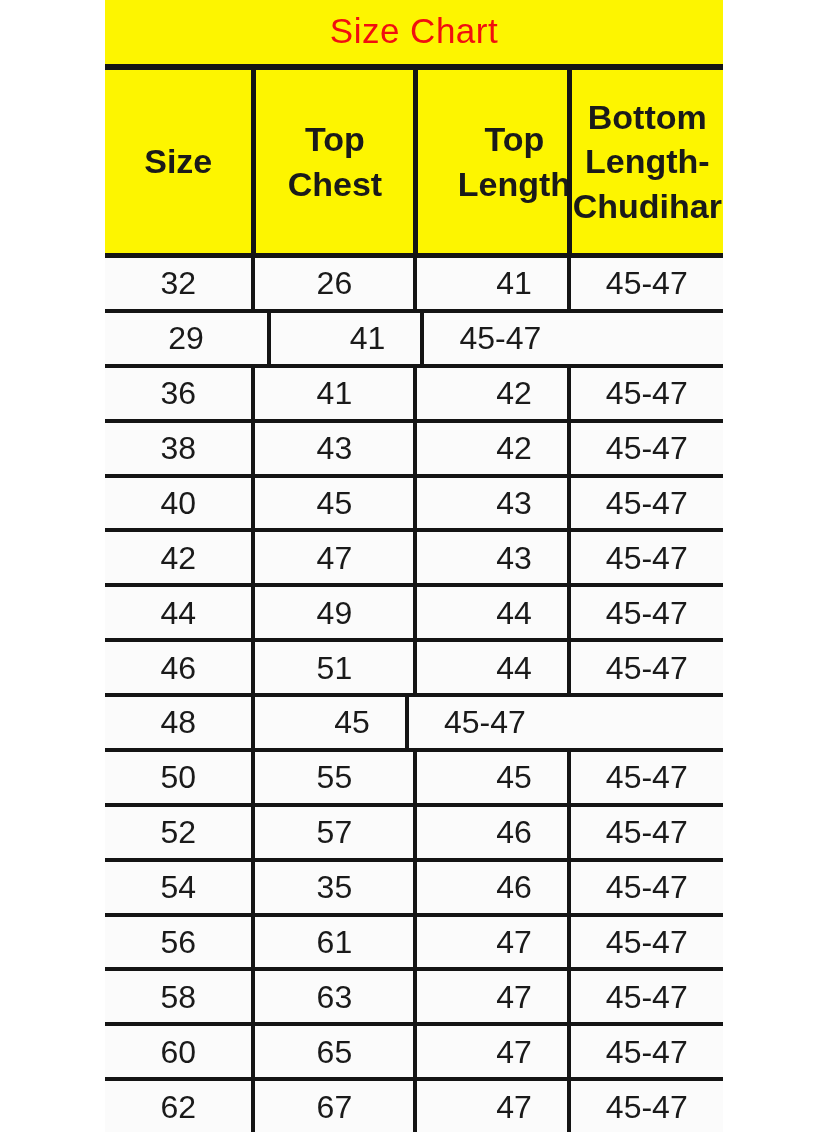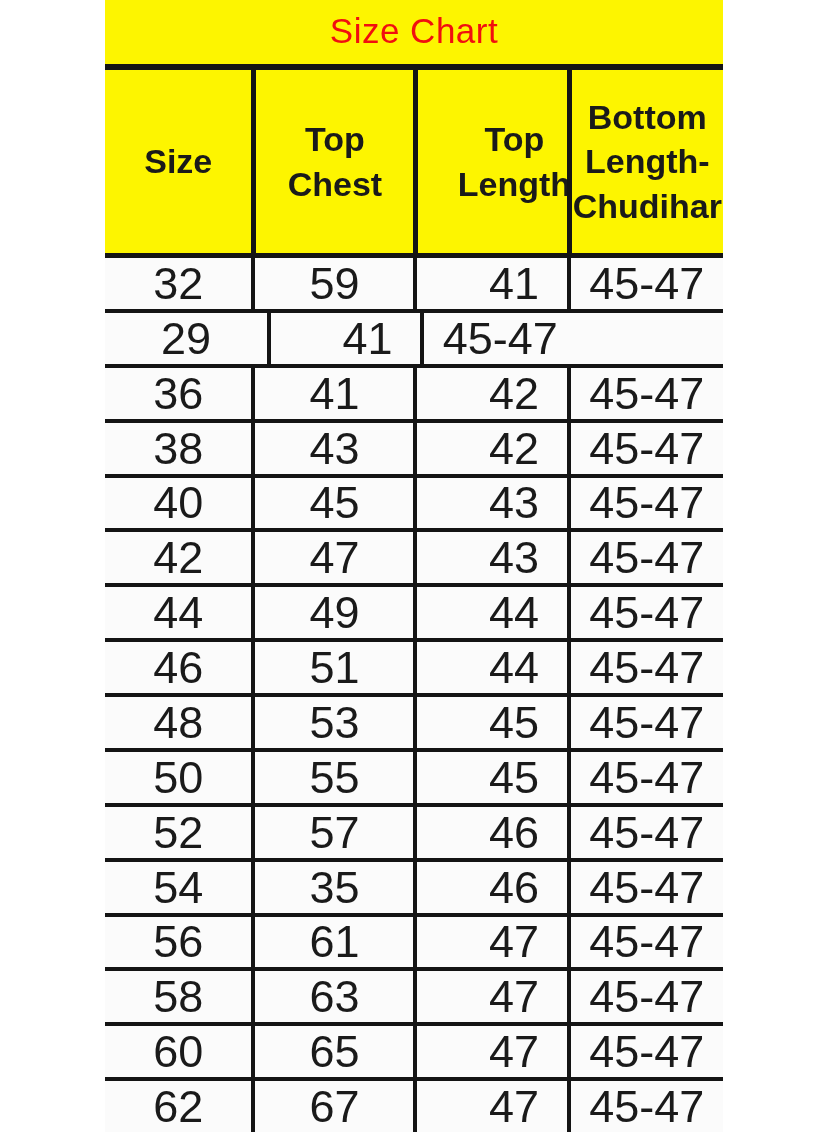--- a/index.html
+++ b/index.html
@@ -71,21 +71,21 @@
     display: flex;
     flex-direction: column;
   }
   .data-row {
     flex: 1;
     box-sizing: border-box;
     display: flex;
     background: var(--row-background, #fbfbfb);
     border-top: 4px solid var(--border-black, #141414);
     color: var(--text-black, #1a1a1a);
-    font-size: 45px;
+    font-size: 32px;
     font-weight: 400;
     line-height: 1;
   }
   .data-row:first-child {
     border-top: none;
   }
   .data-row .cell + .cell {
     border-left: 4px solid var(--border-black, #141414);
   }
 </style>
@@ -102,21 +102,21 @@
     <div class="header-row">
       <div class="cell col1">Size</div>
       <div class="cell col2">Top Chest</div>
       <div class="cell col3">Top Length</div>
       <div class="cell col4">Bottom Length-Chudihar</div>
     </div>
 
     <div class="data-rows" id="data-rows">
   <div class="data-row">
     <div class="cell col1 data-cell">32</div>
-    <div class="cell col2 data-cell">59</div>
+    <div class="cell col2 data-cell">26</div>
     <div class="cell col3 data-cell">41</div>
     <div class="cell col4 data-cell">45-47</div>
   </div>
 
   <div class="data-row">
     <div class="cell col2 data-cell">29</div>
     <div class="cell col3 data-cell">41</div>
     <div class="cell col4 data-cell">45-47</div>
   </div>
 
@@ -157,21 +157,20 @@
 
   <div class="data-row">
     <div class="cell col1 data-cell">46</div>
     <div class="cell col2 data-cell">51</div>
     <div class="cell col3 data-cell">44</div>
     <div class="cell col4 data-cell">45-47</div>
   </div>
 
   <div class="data-row">
     <div class="cell col1 data-cell">48</div>
-    <div class="cell col2 data-cell">53</div>
     <div class="cell col3 data-cell">45</div>
     <div class="cell col4 data-cell">45-47</div>
   </div>
 
   <div class="data-row">
     <div class="cell col1 data-cell">50</div>
     <div class="cell col2 data-cell">55</div>
     <div class="cell col3 data-cell">45</div>
     <div class="cell col4 data-cell">45-47</div>
   </div>

